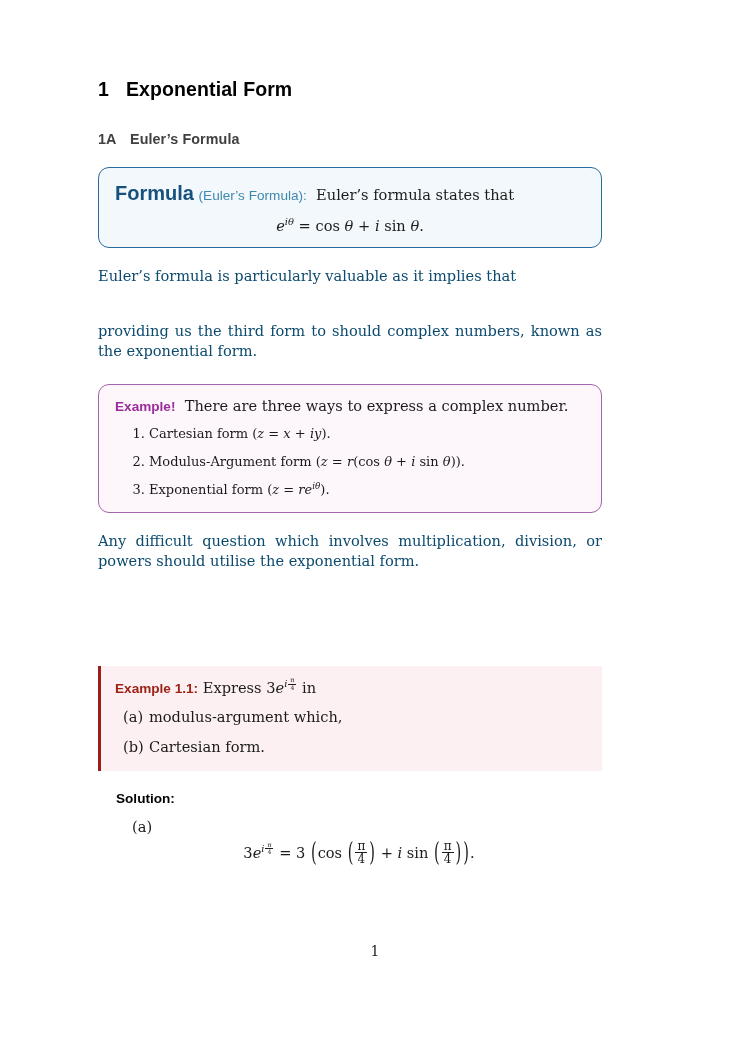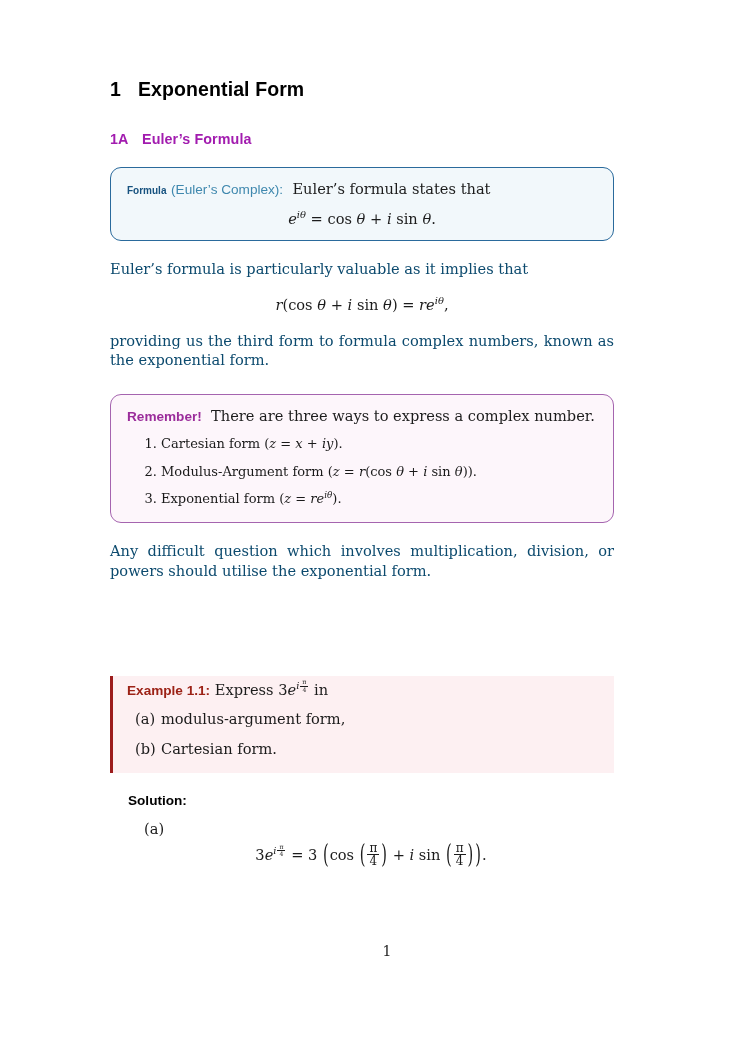--- a/index.html
+++ b/index.html
@@ -10,21 +10,21 @@
   body {
     width: 742px;
     height: 1050px;
     position: relative;
     font-family: "DejaVu Serif", serif;
     color: #1a1a1a;
     overflow: hidden;
   }
   .page {
     position: absolute;
-    left: 16px; top: 0;
+    left: 4px; top: 0;
     width: 666px;
     height: 1050px;
     background: #ffffff;
   }
   .content {
     position: absolute;
     left: 94px;
     top: 78px;
     width: 504px;
   }
@@ -38,21 +38,21 @@
     margin: 0 0 0 0;
     padding: 0;
     letter-spacing: 0.1px;
   }
   h1.section-title .num { display: inline-block; width: 28px; }
 
   h2.subsection-title {
     font-family: "Liberation Sans", sans-serif;
     font-size: 14.3px;
     font-weight: bold;
-    color: #a21caf;
+    color: #404040;
     margin: 0;
     padding: 0;
     letter-spacing: 0.1px;
   }
   h2.subsection-title .num { display: inline-block; width: 32px; }
 
   
   p.body {
     font-size: 14.6px;
     line-height: 1.32;
@@ -104,21 +104,21 @@
     box-sizing: border-box;
   }
   .box-formula .lead {
     font-size: 14.6px;
     line-height: 1.3;
     color: #1c1c1c;
   }
   .lbl-formula {
     font-family: "Liberation Sans", sans-serif;
     font-weight: bold;
-    font-size: 10px;
+    font-size: 20px;
     color: #17527f;
   }
   .lbl-formula-sub {
     font-family: "Liberation Sans", sans-serif;
     font-weight: normal;
     font-size: 13.6px;
     color: #3f88ae;
   }
   .box-formula .eq { margin-top: 11px; text-align: center; }
 
@@ -160,21 +160,21 @@
     position: absolute;
     left: -22px;
     width: 18px;
     text-align: right;
   }
 
   
   .box-example {
     border-left: 3.2px solid #9c1c1c;
     background: #fdf0f2;
-    padding: 4px 16px 14px 14px;
+    padding: 12px 16px 14px 14px;
     box-sizing: border-box;
   }
   .lbl-example {
     font-family: "Liberation Sans", sans-serif;
     font-weight: bold;
     font-size: 13.6px;
     color: #9c2216;
   }
   .box-example .lead {
     font-size: 14.6px;
@@ -242,51 +242,46 @@
 
     <h2 class="subsection-title">
       <span class="num">1A</span><span>Euler’s Formula</span>
     </h2>
 
     <div class="spacer-20"></div>
 
     <div class="box-formula">
       <div class="lead">
         <span class="lbl-formula">Formula</span>
-        <span class="lbl-formula-sub">(Euler’s Complex):</span>
+        <span class="lbl-formula-sub">(Euler’s Formula):</span>
         &nbsp;<span>Euler’s formula states that</span>
       </div>
       <div class="eq">
         <span class="mi">e</span><span class="sup"><span class="mi">iθ</span></span>
         <span class="mup"> = cos</span> <span class="mi">θ</span>
         <span class="mup">+</span> <span class="mi">i</span> <span class="mup">sin</span> <span class="mi">θ</span><span class="mup">.</span>
       </div>
     </div>
 
     <div class="spacer-18"></div>
 
     <p class="body nojust">Euler’s formula is particularly valuable as it implies that</p>
 
     <div class="spacer-18"></div>
 
-    <div class="eq">
-      <span class="mi">r</span><span class="mup">(cos</span> <span class="mi">θ</span>
-      <span class="mup">+</span> <span class="mi">i</span> <span class="mup">sin</span> <span class="mi">θ</span><span class="mup">)</span>
-      <span class="mup">=</span> <span class="mi">re</span><span class="sup"><span class="mi">iθ</span></span><span class="mup">,</span>
-    </div>
-
-    <div class="spacer-18"></div>
-
-    <p class="body">providing us the third form to formula complex numbers, known as the exponential form.</p>
+
+    <div class="spacer-18"></div>
+
+    <p class="body">providing us the third form to should complex numbers, known as the exponential form.</p>
 
     <div class="spacer-24"></div>
 
     <div class="box-remember">
       <div class="lead">
-        <span class="lbl-remember">Remember!</span>
+        <span class="lbl-remember">Example!</span>
         &nbsp;<span>There are three ways to express a complex number.</span>
       </div>
       <ol class="numlist">
         <li>
           <span>Cartesian form (</span><span class="mi">z</span> <span class="mup">=</span> <span class="mi">x</span> <span class="mup">+</span> <span class="mi">iy</span><span>).</span>
         </li>
         <li>
           <span>Modulus-Argument form (</span><span class="mi">z</span> <span class="mup">=</span> <span class="mi">r</span><span class="mup">(cos</span> <span class="mi">θ</span> <span class="mup">+</span> <span class="mi">i</span> <span class="mup">sin</span> <span class="mi">θ</span><span class="mup">)</span><span>).</span>
         </li>
         <li>
@@ -310,21 +305,21 @@
 
     <div class="box-example">
       <div class="lead">
         <span class="lbl-example">Example 1.1:</span>
         <span>Express</span>
         <span><span class="mup">3</span><span class="mi">e</span><span class="sup"><span class="mi">i</span><span class="frac tiny"><span class="num-t">π</span><span class="den-t">4</span></span></span></span>
         <span>in</span>
       </div>
       <ol class="alphalist">
         <li>
-          <span class="mark">(a)</span><span>modulus-argument form,</span>
+          <span class="mark">(a)</span><span>modulus-argument which,</span>
         </li>
         <li>
           <span class="mark">(b)</span><span>Cartesian form.</span>
         </li>
       </ol>
     </div>
 
     <div class="spacer-20"></div>
 
     <div class="sol-block">

